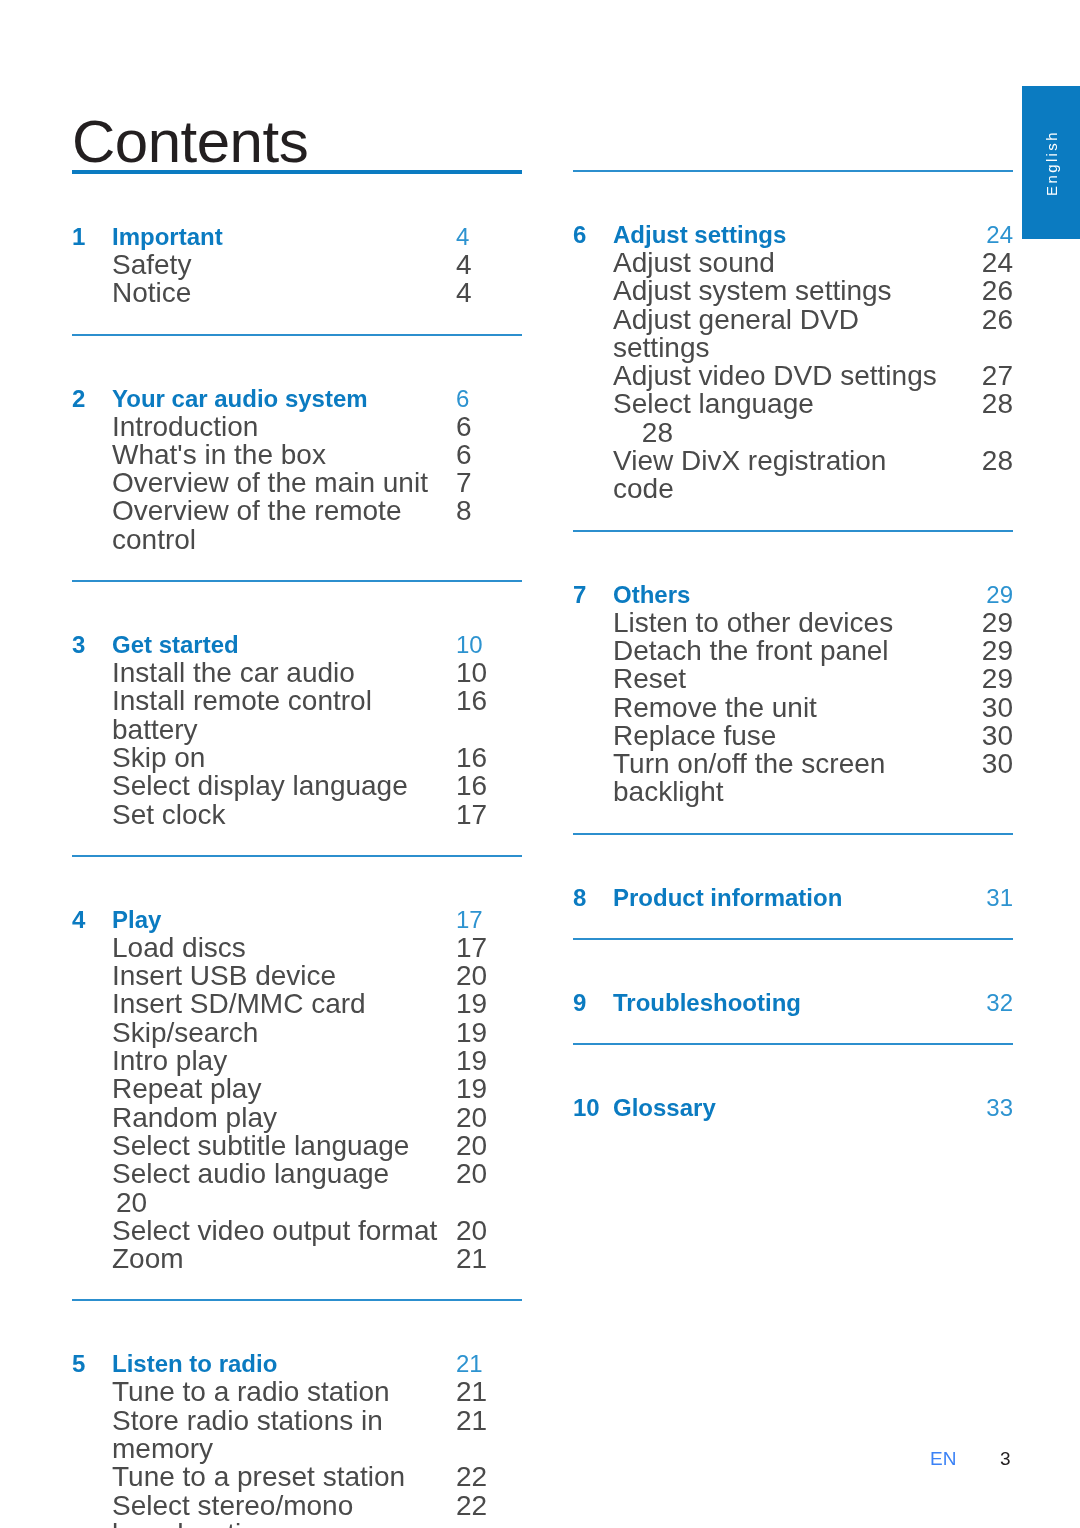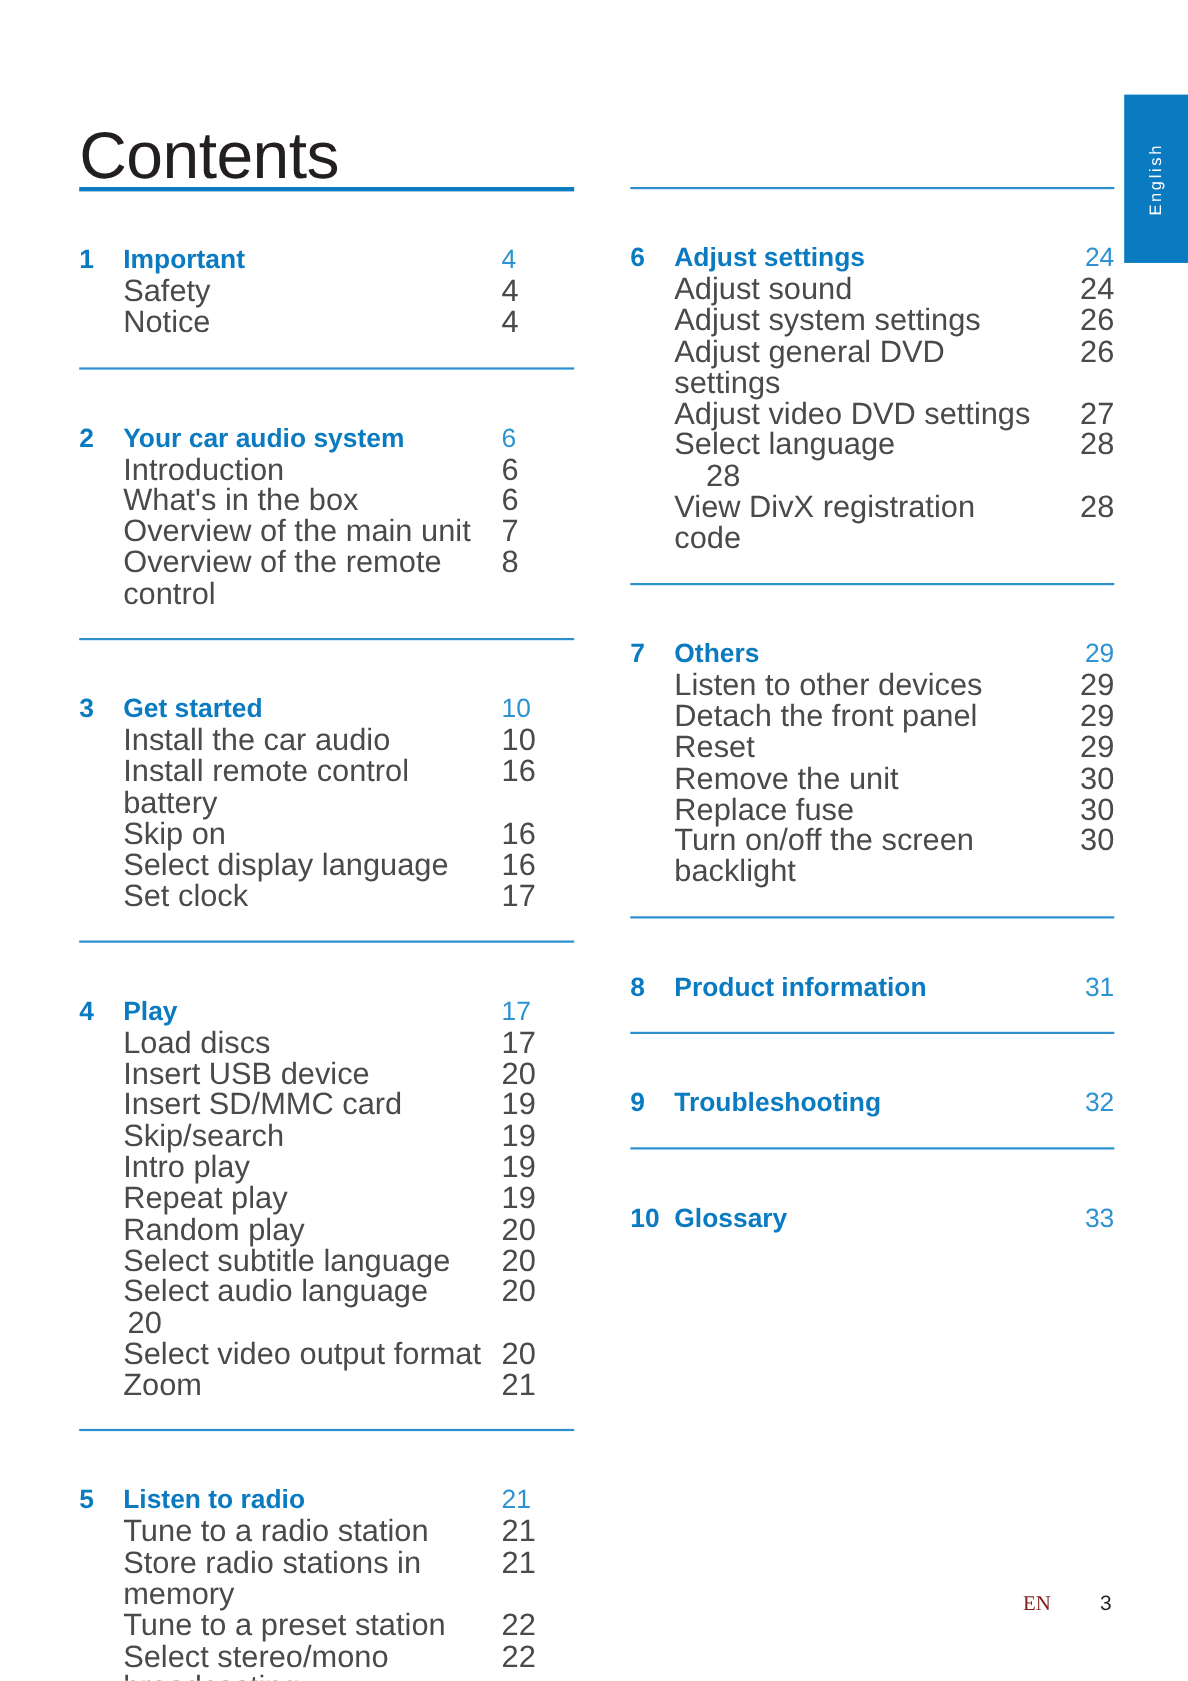--- a/index.html
+++ b/index.html
@@ -141,23 +141,22 @@
     left: 0;
     top: 1448px;
     width: 1080px;
     height: 30px;
   }
   #footer .footer-en {
     position: absolute;
     left: 930px;
     top: 0;
     font-size: 19px;
-    color: #7f1d1d;
-    font-weight: 400;
-    font-family: Liberation Serif, serif;
+    color: #3b82f6;
+    font-weight: 400;
   }
   #footer .footer-page {
     position: absolute;
     left: 1000px;
     top: 0;
     font-size: 19px;
     color: #231f20;
     font-weight: 400;
   }
 </style>

